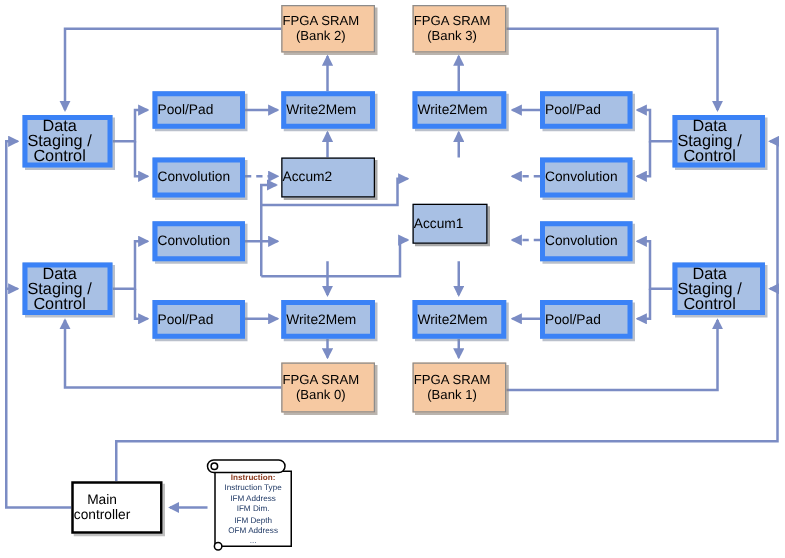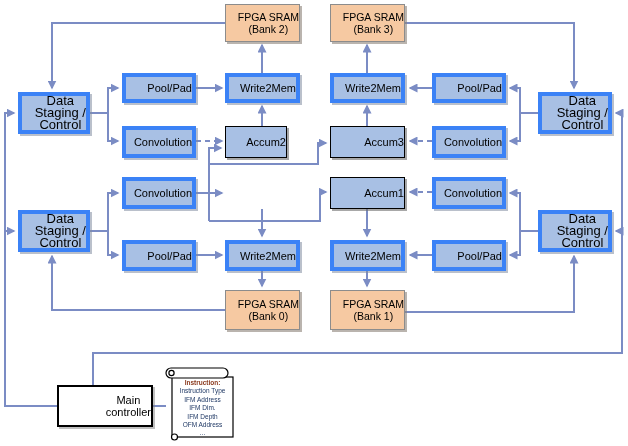--- a/index.html
+++ b/index.html
@@ -1,21 +1,21 @@
 <!DOCTYPE html>
 <html><head>
 <meta charset="utf-8">
 <style>
   html,body{margin:0;padding:0;background:#fff;}
   #canvas{
     position:relative;width:628px;height:446px;background:#ffffff;
     font-family:"Liberation Sans", sans-serif;overflow:hidden;
   }
   .box{
-    position:absolute;display:flex;align-items:center;justify-content:flex-end;
+    position:absolute;display:flex;align-items:center;justify-content:flex-start;
     text-align:center;box-sizing:border-box;font-size:11px;color:#000;
     line-height:12px;
   }
   .box span{white-space:pre-line;}
   .blue{background:#a8c0e4;border:4px solid #3b82f6;box-shadow:2px 2px 0 rgba(130,140,160,.55);}
   .orange{background:#f6c9a2;border:1px solid #8c8c8c;box-shadow:2px 2px 0 rgba(140,130,120,.6);font-size:10.5px;}
   .accum{background:#a8c0e4;border:1.5px solid #000;box-shadow:2px 2px 0 rgba(110,110,110,.6);}
   .staging{font-size:13px;line-height:12px;}
   .white{background:#ffffff;border:2px solid #000;box-shadow:2px 2px 0 rgba(130,130,130,.5);}
   #connectors{position:absolute;left:0;top:0;}
@@ -137,53 +137,50 @@
     </div>
   <div class="box blue" style="left:330px;top:73px;width:75px;height:30px">
       <span>Write2Mem</span>
     </div>
   <div class="box blue" style="left:432px;top:73px;width:74px;height:30px">
       <span>Pool/Pad</span>
     </div>
   <div class="box blue" style="left:122px;top:126px;width:74px;height:32px">
       <span>Convolution</span>
     </div>
-  <div class="box accum" style="left:225px;top:126px;width:62px;height:32px">
+  <div class="box accum" style="left:225px;top:126px;width:75px;height:32px">
       <span>Accum2</span>
-    </div>
-  <div class="box accum" style="left:330px;top:126px;width:75px;height:32px">
-      <span>Accum3</span>
     </div>
   <div class="box blue" style="left:432px;top:126px;width:74px;height:32px">
       <span>Convolution</span>
     </div>
 
   <div class="box blue" style="left:122px;top:177px;width:74px;height:32px">
       <span>Convolution</span>
     </div>
-  <div class="box accum" style="left:330px;top:177px;width:75px;height:32px">
+  <div class="box accum" style="left:330px;top:163px;width:60px;height:32px">
       <span>Accum1</span>
     </div>
   <div class="box blue" style="left:432px;top:177px;width:74px;height:32px">
       <span>Convolution</span>
     </div>
   <div class="box blue" style="left:122px;top:240px;width:74px;height:31px">
       <span>Pool/Pad</span>
     </div>
   <div class="box blue" style="left:225px;top:240px;width:75px;height:31px">
       <span>Write2Mem</span>
     </div>
   <div class="box blue" style="left:330px;top:240px;width:75px;height:31px">
       <span>Write2Mem</span>
     </div>
   <div class="box blue" style="left:432px;top:240px;width:74px;height:31px">
       <span>Pool/Pad</span>
     </div>
 
-  <div class="box white" style="left:57px;top:385px;width:96px;height:42px">
+  <div class="box white" style="left:57px;top:385px;width:73px;height:42px">
       <span>Main
 controller</span>
     </div>
 
   <div class="scroll-text">
     <div class="scroll-title">Instruction:</div>
     <div class="scroll-field">Instruction Type</div>
     <div class="scroll-field">IFM Address</div>
     <div class="scroll-field">IFM Dim.</div>
     <div class="scroll-field">IFM Depth</div>

